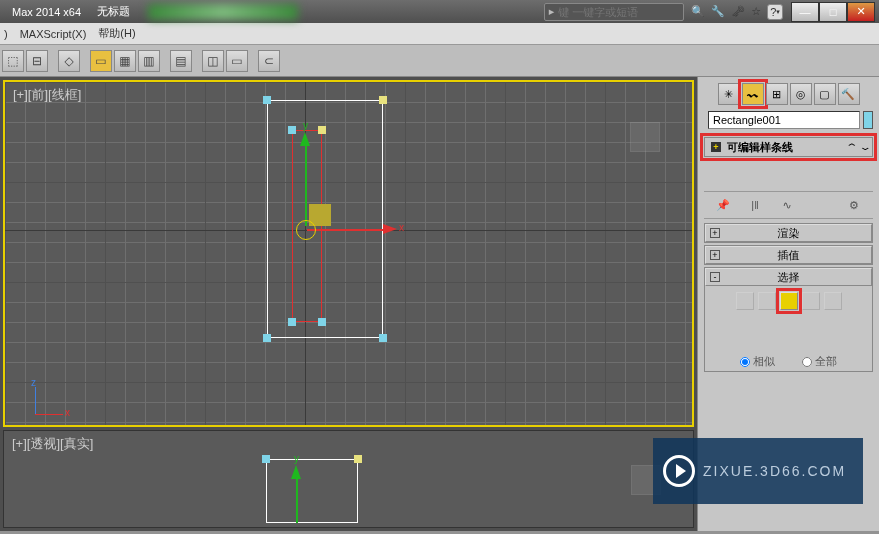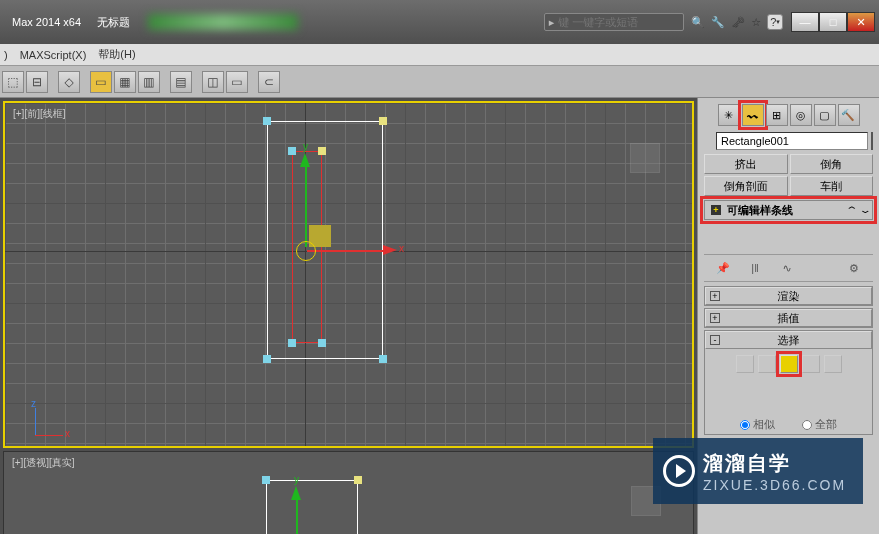--- a/index.html
+++ b/index.html
@@ -1,38 +1,38 @@
 <!DOCTYPE html>
 <html><head>
 <meta charset="utf-8">
 <style>
 *{margin:0;padding:0;box-sizing:border-box;font-family:"Microsoft YaHei",Arial,sans-serif;font-size:11px;}
 body{background:#939393;width:879px;height:534px;overflow:hidden;position:relative;}
-.titlebar{height:44px;background:linear-gradient(#6d6d6d,#4f4f4f);color:#fff;display:flex;align-items:center;padding:0 4px;}
+.titlebar{height:23px;background:linear-gradient(#6d6d6d,#4f4f4f);color:#fff;display:flex;align-items:center;padding:0 4px;}
 .titlebar .title{flex:0 0 auto;padding:0 8px;}
 .titlebar .blur{flex:0 0 150px;height:16px;background:linear-gradient(90deg,#3a8a3a,#7cbb7c,#3a8a3a);filter:blur(4px);border-radius:2px;margin-left:10px;}
 .titlebar .spacer{flex:1;}
 .titlebar .search{display:flex;align-items:center;background:#555;border:1px solid #888;border-radius:2px;height:18px;width:140px;margin-right:8px;}
 .titlebar .search span.arrow{color:#bbb;padding:0 4px;}
 .titlebar .search input{background:transparent;border:none;color:#9aa7d0;width:100px;outline:none;}
 .titlebar .icons{display:flex;gap:6px;align-items:center;color:#333;}
 .titlebar .helpicon{width:16px;height:16px;border:1px solid #888;border-radius:3px;display:flex;align-items:center;justify-content:center;background:#ddd;color:#333;}
 .winbtns{display:flex;margin-left:8px;}
 .winbtn{width:28px;height:20px;display:flex;align-items:center;justify-content:center;border:1px solid #333;background:linear-gradient(#eee,#bbb);}
 .winbtn.close{background:linear-gradient(#d94,#c52020);color:#fff;}
 .menubar{height:22px;background:#e0e0e0;border-bottom:1px solid #999;display:flex;align-items:center;padding:0 4px;gap:12px;color:#333;}
 .toolbar{height:32px;background:#bdbdbd;border-bottom:1px solid #888;display:flex;align-items:center;padding:0 2px;gap:2px;}
 .tbtn{width:22px;height:22px;border:1px solid #888;background:linear-gradient(#ddd,#bbb);display:flex;align-items:center;justify-content:center;color:#444;font-size:12px;}
 .tsep{width:6px;}
 .main{display:flex;height:454px;}
 .viewports{flex:1;display:flex;flex-direction:column;background:#4e4e4e;padding:3px;gap:3px;}
 .vp{position:relative;border:1px solid #333;background:#5a5a5a;}
 .vp.top{flex:1;border:2px solid #e8d000;}
 .vp.bot{height:98px;}
-.vp-label{position:absolute;top:4px;left:8px;color:#ccc;font-size:10px;}
+.vp-label{position:absolute;top:4px;left:8px;color:#ccc;font-size:13px;}
 .grid{position:absolute;inset:0;background-image:linear-gradient(#6f6f6f 1px,transparent 1px),linear-gradient(90deg,#6f6f6f 1px,transparent 1px);background-size:20px 20px;}
 .grid-dark{background-image:linear-gradient(#505050 1px,transparent 1px),linear-gradient(90deg,#505050 1px,transparent 1px);background-size:100px 100px;}
 .axis-h{position:absolute;left:0;right:0;height:1px;background:#3a3a3a;}
 .axis-v{position:absolute;top:0;bottom:0;width:1px;background:#3a3a3a;}
 .sel-handle{position:absolute;width:8px;height:8px;background:#7fd4e8;}
 .sel-handle.y{background:#e8e27f;}
 .sel-box{position:absolute;border:1px solid #fff;}
 .red-rect{position:absolute;border:1px solid #e03030;}
 .gizmo-y{position:absolute;width:0;height:0;border-left:5px solid transparent;border-right:5px solid transparent;border-bottom:14px solid #1fb81f;}
 .gizmo-y-line{position:absolute;width:2px;background:#1fb81f;}
@@ -45,21 +45,21 @@
 .axis-label.x{color:#e03030;}
 .axis-label.z{color:#4080e0;}
 .world-axis{position:absolute;left:30px;bottom:10px;}
 .cube{position:absolute;width:32px;height:32px;opacity:0.3;}
 .cube-face{position:absolute;width:30px;height:30px;border:1px solid #aaa;background:#888;}
 .sidepanel{width:182px;background:#c6c6c6;border-left:1px solid #888;display:flex;flex-direction:column;}
 .cmd-tabs{display:flex;padding:6px;gap:2px;justify-content:center;}
 .cmd-tab{width:22px;height:22px;border:1px solid #888;background:linear-gradient(#ddd,#bbb);display:flex;align-items:center;justify-content:center;}
 .cmd-tab.active{background:#e8c040;}
 .red-hl{outline:3px solid #e03030;outline-offset:1px;}
-.name-row{display:flex;padding:0 6px 4px 18px;gap:3px;}
+.name-row{display:flex;padding:0 6px 4px 10px;gap:3px;}
 .name-input{flex:1;border:1px inset #888;background:#fff;padding:1px 4px;height:18px;}
 .color-sw{width:18px;height:18px;background:#7fd4e8;border:1px solid #555;}
 .mod-list{margin:0 6px 4px 6px;border:1px inset #888;background:#d8d8d8;height:18px;display:flex;align-items:center;padding:0 4px;justify-content:space-between;}
 .mod-list .arrow{border-left:4px solid transparent;border-right:4px solid transparent;border-top:5px solid #333;}
 .btn-grid{display:grid;grid-template-columns:1fr 1fr;gap:2px;padding:0 6px;}
 .btn{border:1px outset #ddd;background:#c6c6c6;height:20px;display:flex;align-items:center;justify-content:center;cursor:pointer;}
 .stack-row{margin:4px 6px;border:1px solid #888;background:#c6c6c6;height:20px;display:flex;align-items:center;padding:0 6px;gap:6px;position:relative;}
 .stack-row .plus{width:10px;height:10px;background:#333;color:#e8d000;display:flex;align-items:center;justify-content:center;font-size:9px;font-weight:bold;}
 .stack-row .expand{margin-left:auto;font-size:9px;transform:scaleX(1.8);}
 .stack-space{height:30px;}
@@ -197,26 +197,20 @@
       <div class="cmd-tab active red-hl">〰</div>
       <div class="cmd-tab">⊞</div>
       <div class="cmd-tab">◎</div>
       <div class="cmd-tab">▢</div>
       <div class="cmd-tab">🔨</div>
     </div>
     <div class="name-row">
       <input class="name-input" value="Rectangle001" style="">
       <div class="color-sw"></div>
     </div>
-    <div class="btn-grid">
-      <div class="btn">挤出</div>
-      <div class="btn">倒角</div>
-      <div class="btn">倒角剖面</div>
-      <div class="btn">车削</div>
-    </div>
     <div class="stack-row red-hl">
       <div class="plus">+</div>
       <span style="font-weight:bold;">可编辑样条线</span>
       <span class="expand">⌃⌄</span>
     </div>
     <div class="stack-space"></div>
     <div class="stack-tools">
       <div class="stool">📌</div>
       <div class="stool">|‖</div>
       <div class="stool">∿</div>
@@ -259,16 +253,15 @@
             </label>
         </div>
       </div>
     </div>
   </div>
 </div>
 
 <div class="watermark">
   <div class="play"></div>
   <div class="txt">
-    <div class="big">溜溜自学</div>
     <div class="small">ZIXUE.3D66.COM</div>
   </div>
 </div>
 
 </body></html>

